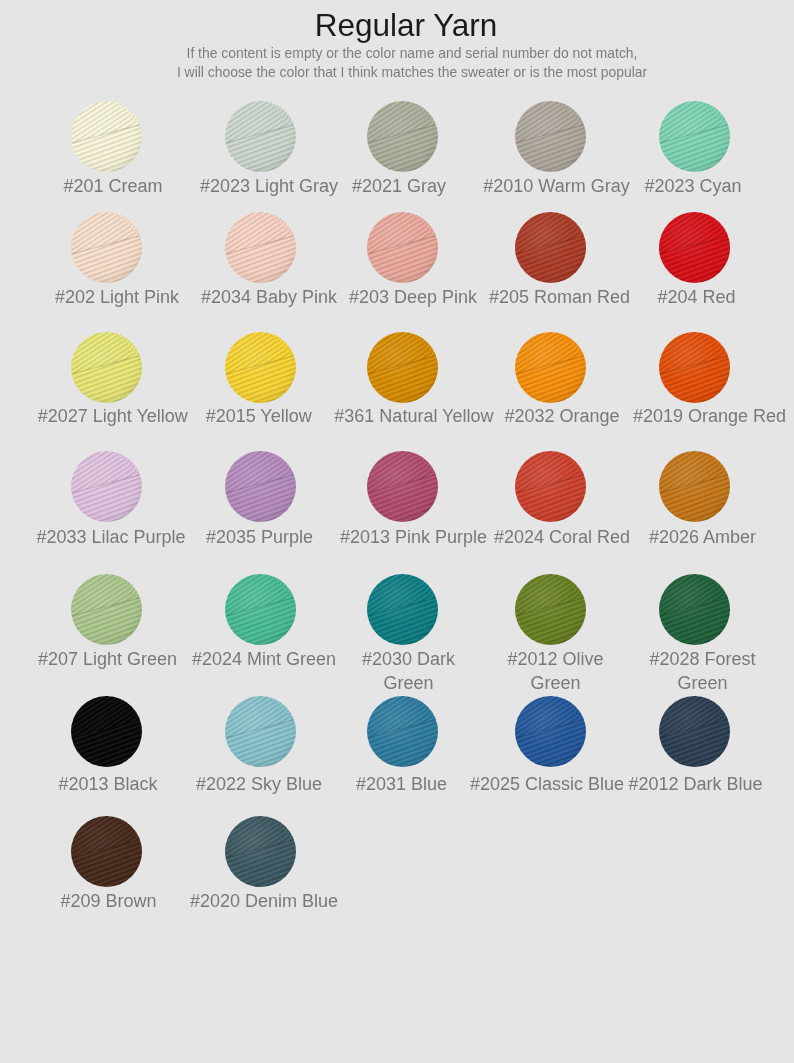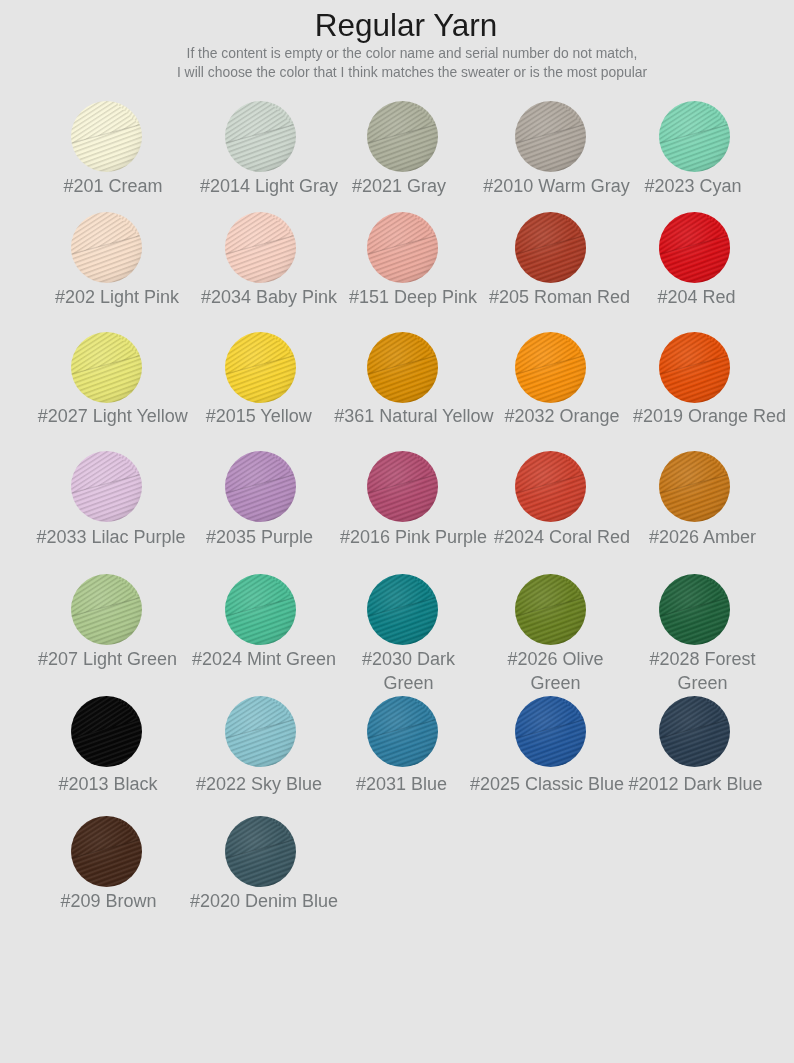--- a/index.html
+++ b/index.html
@@ -108,21 +108,21 @@
                   <rect width="100" height="100" fill="url(#yarnStrandsB)"></rect>
                 </g>
                 <g clip-path="url(#yarnZoneC)">
                   <rect width="100" height="100" fill="url(#yarnStrandsC)"></rect>
                 </g>
                 <path class="ball-seam" d="M-10,62 L110,30"></path>
                 <rect class="ball-shade" width="100" height="100" fill="url(#yarnShade)" opacity="1.000"></rect>
               </g>
             </svg>
           </div>
-        <div class="lbl" style="left:119.0px;top:166.4px;width:300px">#2014 Light Gray</div>
+        <div class="lbl" style="left:119.0px;top:166.4px;width:300px">#2023 Light Gray</div>
       </div>
       <div class="swatch">
         <div class="ball" style="left:366.5px;top:92.8px">
             <svg class="ball-svg" viewBox="0 0 100 100" width="71" height="71">
               <g clip-path="url(#yarnCircle)">
                 <rect class="ball-base" width="100" height="100" fill="#B1B49F"></rect>
                 <g clip-path="url(#yarnZoneA)">
                   <rect width="100" height="100" fill="url(#yarnStrandsA)"></rect>
                 </g>
                 <g clip-path="url(#yarnZoneB)">
@@ -236,21 +236,21 @@
                   <rect width="100" height="100" fill="url(#yarnStrandsB)"></rect>
                 </g>
                 <g clip-path="url(#yarnZoneC)">
                   <rect width="100" height="100" fill="url(#yarnStrandsC)"></rect>
                 </g>
                 <path class="ball-seam" d="M-10,62 L110,30"></path>
                 <rect class="ball-shade" width="100" height="100" fill="url(#yarnShade)" opacity="1.000"></rect>
               </g>
             </svg>
           </div>
-        <div class="lbl" style="left:263.0px;top:277.4px;width:300px">#151 Deep Pink</div>
+        <div class="lbl" style="left:263.0px;top:277.4px;width:300px">#203 Deep Pink</div>
       </div>
       <div class="swatch">
         <div class="ball" style="left:514.5px;top:203.7px">
             <svg class="ball-svg" viewBox="0 0 100 100" width="71" height="71">
               <g clip-path="url(#yarnCircle)">
                 <rect class="ball-base" width="100" height="100" fill="#B03C26"></rect>
                 <g clip-path="url(#yarnZoneA)">
                   <rect width="100" height="100" fill="url(#yarnStrandsA)"></rect>
                 </g>
                 <g clip-path="url(#yarnZoneB)">
@@ -450,21 +450,21 @@
                   <rect width="100" height="100" fill="url(#yarnStrandsB)"></rect>
                 </g>
                 <g clip-path="url(#yarnZoneC)">
                   <rect width="100" height="100" fill="url(#yarnStrandsC)"></rect>
                 </g>
                 <path class="ball-seam" d="M-10,62 L110,30"></path>
                 <rect class="ball-shade" width="100" height="100" fill="url(#yarnShade)" opacity="1.000"></rect>
               </g>
             </svg>
           </div>
-        <div class="lbl" style="left:263.5px;top:516.9px;width:300px">#2016 Pink Purple</div>
+        <div class="lbl" style="left:263.5px;top:516.9px;width:300px">#2013 Pink Purple</div>
       </div>
       <div class="swatch">
         <div class="ball" style="left:514.5px;top:442.8px">
             <svg class="ball-svg" viewBox="0 0 100 100" width="71" height="71">
               <g clip-path="url(#yarnCircle)">
                 <rect class="ball-base" width="100" height="100" fill="#D3412D"></rect>
                 <g clip-path="url(#yarnZoneA)">
                   <rect width="100" height="100" fill="url(#yarnStrandsA)"></rect>
                 </g>
                 <g clip-path="url(#yarnZoneB)">
@@ -578,21 +578,21 @@
                   <rect width="100" height="100" fill="url(#yarnStrandsB)"></rect>
                 </g>
                 <g clip-path="url(#yarnZoneC)">
                   <rect width="100" height="100" fill="url(#yarnStrandsC)"></rect>
                 </g>
                 <path class="ball-seam" d="M-10,62 L110,30"></path>
                 <rect class="ball-shade" width="100" height="100" fill="url(#yarnShade)" opacity="1.000"></rect>
               </g>
             </svg>
           </div>
-        <div class="lbl" style="left:495.5px;top:638.9px;width:120px;white-space:normal">#2026 Olive Green</div>
+        <div class="lbl" style="left:495.5px;top:638.9px;width:120px;white-space:normal">#2012 Olive Green</div>
       </div>
       <div class="swatch">
         <div class="ball" style="left:658.5px;top:566.1px">
             <svg class="ball-svg" viewBox="0 0 100 100" width="71" height="71">
               <g clip-path="url(#yarnCircle)">
                 <rect class="ball-base" width="100" height="100" fill="#1F643C"></rect>
                 <g clip-path="url(#yarnZoneA)">
                   <rect width="100" height="100" fill="url(#yarnStrandsA)"></rect>
                 </g>
                 <g clip-path="url(#yarnZoneB)">

